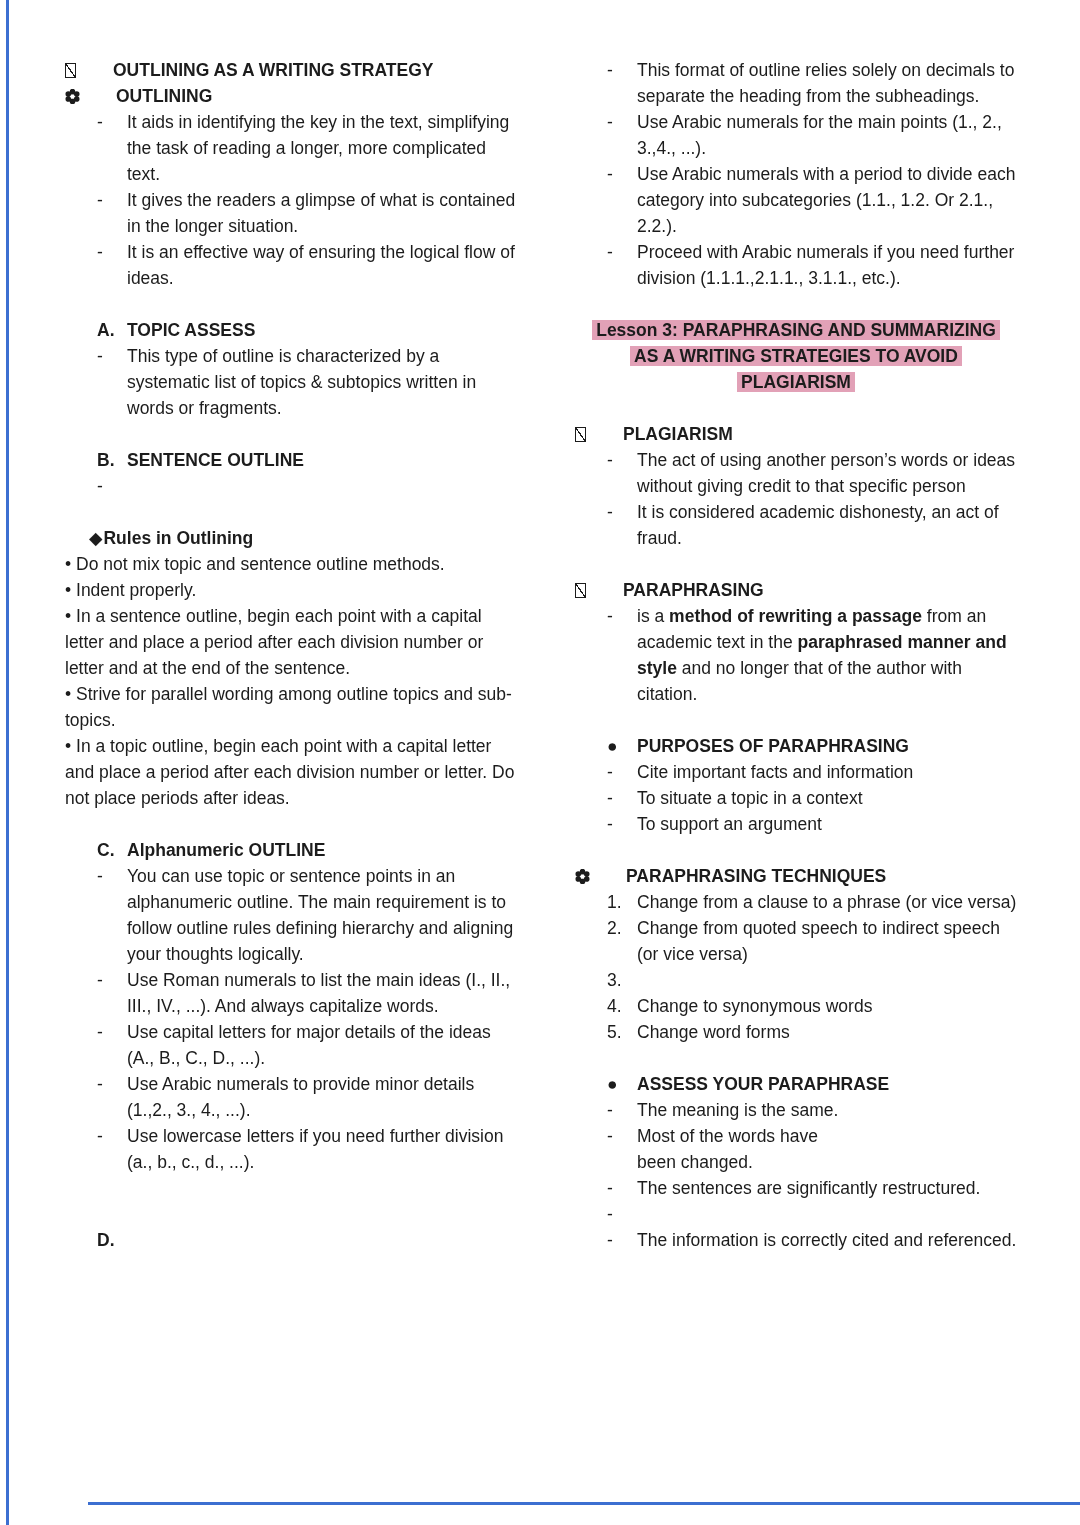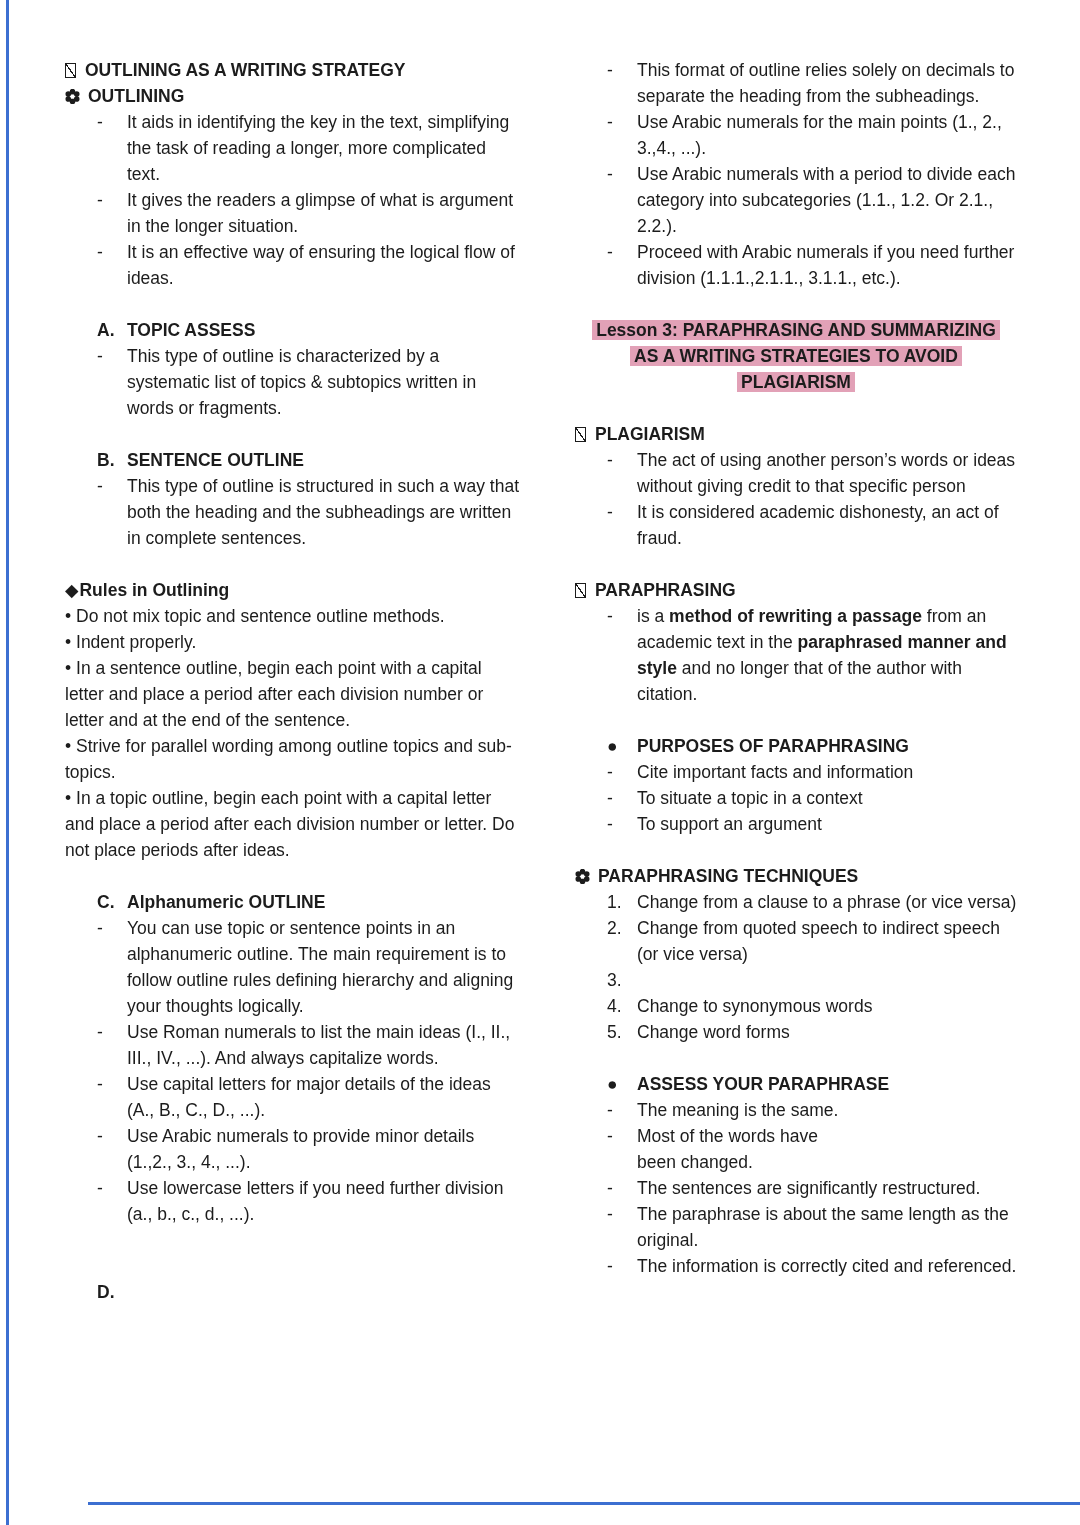--- a/index.html
+++ b/index.html
@@ -16,34 +16,34 @@
   .border-bottom{ position: absolute; left: 88px; right: 0; bottom: 20px; height: 3px; background: var(--accent, #3c6fd1); }
 
   .col { position: absolute; top: 57px; font-size: 17.5px; line-height: 26px; }
   .col-left  { left: 65px;  width: 457px; }
   .col-right { left: 575px; width: 442px; }
 
   .indent-row { display: flex; padding-left: 32px; }
   .marker { flex: 0 0 30px; }
   .txt { flex: 1; white-space: pre-line; }
 
-  .icon-heading { font-weight: 700; display: flex; align-items: center; }
+  .icon-heading { font-weight: 700; display: flex; align-items: center; gap: 28px; }
   .htext { display: inline-block; }
   .tofu {
     flex: none; width: 11px; height: 15px;
     border: 1.5px solid #1c1c1c; margin-right: 9px;
     background: linear-gradient(to top right, transparent 46%, #1c1c1c 46%, #1c1c1c 54%, transparent 54%);
   }
   .flower { flex: none; margin-right: 8px; display: inline-flex; }
 
   .letter-heading  { font-weight: 700; }
   .bullet-heading  { font-weight: 700; }
   .num-item .marker{ text-align: left; }
 
-  .diamond-heading { font-weight: 700; }
+  .diamond-heading { font-weight: 700; margin-left: 24px; }
   .diamond { margin-right: 1px; }
 
   .bullet-para { white-space: normal; }
   .bullet-para .btxt { white-space: pre-line; text-align: center; }
 
   .highlight-title { text-align: center; font-weight: 700; }
   .ht-row { line-height: 26px; }
   .ht-line { background: var(--highlight, #e2a1b7); padding: 0 4px; white-space: nowrap; }
 </style>
 </head>
@@ -72,21 +72,21 @@
           </svg>
         </span>
         <span class="htext">OUTLINING</span>
       </div>
       <div class="indent-row dash-item">
         <span class="marker">-</span>
         <span class="txt">It aids in identifying the key in the text, simplifying the task of reading a longer, more complicated text.</span>
       </div>
       <div class="indent-row dash-item">
         <span class="marker">-</span>
-        <span class="txt">It gives the readers a glimpse of what is argument in the longer situation.</span>
+        <span class="txt">It gives the readers a glimpse of what is contained in the longer situation.</span>
       </div>
       <div class="indent-row dash-item">
         <span class="marker">-</span>
         <span class="txt">It is an effective way of ensuring the logical flow of ideas.</span>
       </div>
       <div class="spacer" style="height: 26px;"></div>
       <div class="indent-row letter-heading">
         <span class="marker">A.</span>
         <span class="txt">TOPIC ASSESS</span>
       </div>
@@ -94,21 +94,20 @@
         <span class="marker">-</span>
         <span class="txt">This type of outline is characterized by a systematic list of topics &amp; subtopics written in words or fragments.</span>
       </div>
       <div class="spacer" style="height: 26px;"></div>
       <div class="indent-row letter-heading">
         <span class="marker">B.</span>
         <span class="txt">SENTENCE OUTLINE</span>
       </div>
       <div class="indent-row dash-item">
         <span class="marker">-</span>
-        <span class="txt">This type of outline is structured in such a way that both the heading and the subheadings are written in complete sentences.</span>
       </div>
       <div class="spacer" style="height: 26px;"></div>
       <div class="diamond-heading"><span class="diamond">◆</span><span class="htext">Rules in Outlining</span></div>
       <div class="bullet-para"><span class="bmark">•</span> <span class="btxt">Do not mix topic and sentence outline methods.</span></div>
       <div class="bullet-para"><span class="bmark">•</span> <span class="btxt">Indent properly.</span></div>
       <div class="bullet-para"><span class="bmark">•</span> <span class="btxt">In a sentence outline, begin each point with a capital letter and place a period after each division number or letter and at the end of the sentence.</span></div>
       <div class="bullet-para"><span class="bmark">•</span> <span class="btxt">Strive for parallel wording among outline topics and sub-topics.</span></div>
       <div class="bullet-para"><span class="bmark">•</span> <span class="btxt">In a topic outline, begin each point with a capital letter and place a period after each division number or letter. Do not place periods after ideas.</span></div>
       <div class="spacer" style="height: 26px;"></div>
       <div class="indent-row letter-heading">
@@ -251,20 +250,19 @@
         <span class="marker">-</span>
         <span class="txt">Most of the words have
 been changed.</span>
       </div>
       <div class="indent-row dash-item">
         <span class="marker">-</span>
         <span class="txt">The sentences are significantly restructured.</span>
       </div>
       <div class="indent-row dash-item">
         <span class="marker">-</span>
-        <span class="txt">The paraphrase is about the same length as the original.</span>
       </div>
       <div class="indent-row dash-item">
         <span class="marker">-</span>
         <span class="txt">The information is correctly cited and referenced.</span>
       </div>
     </div>
 </div>
 
 </body></html>

